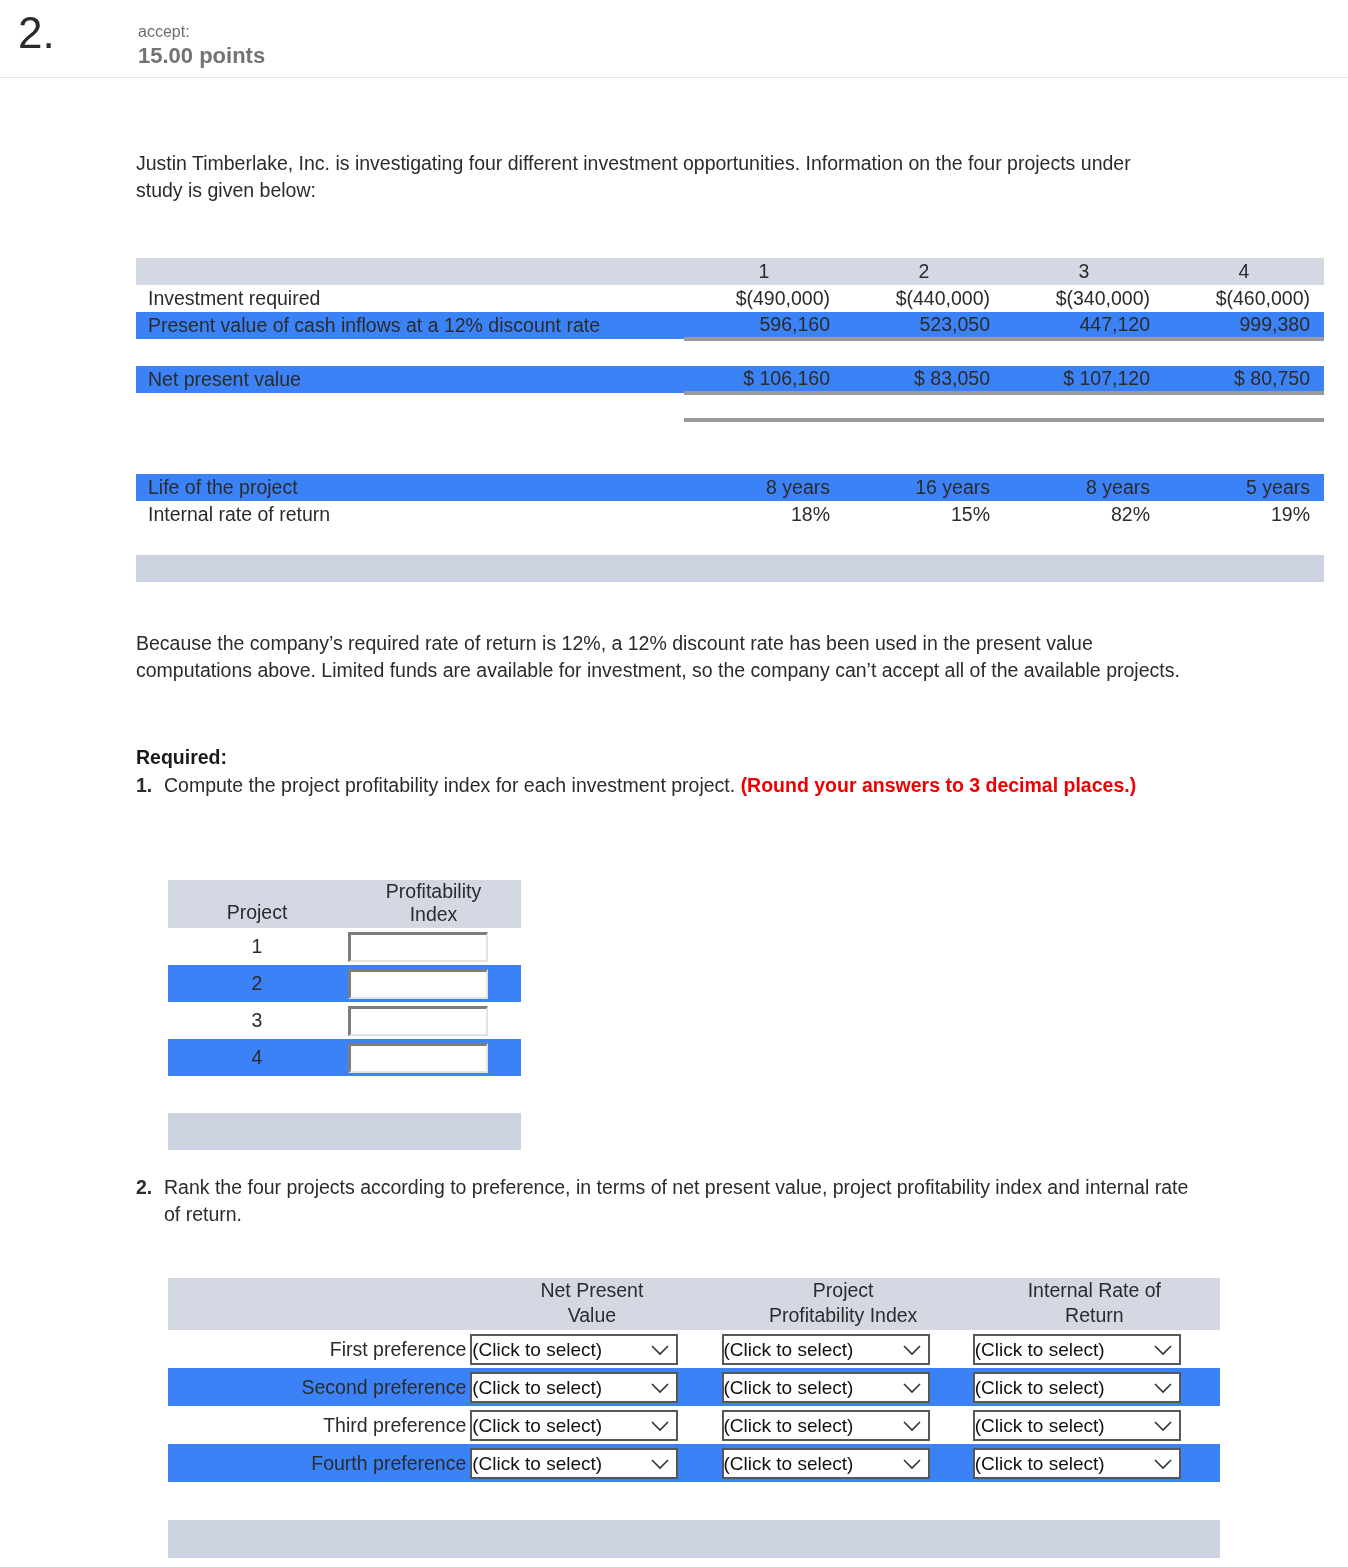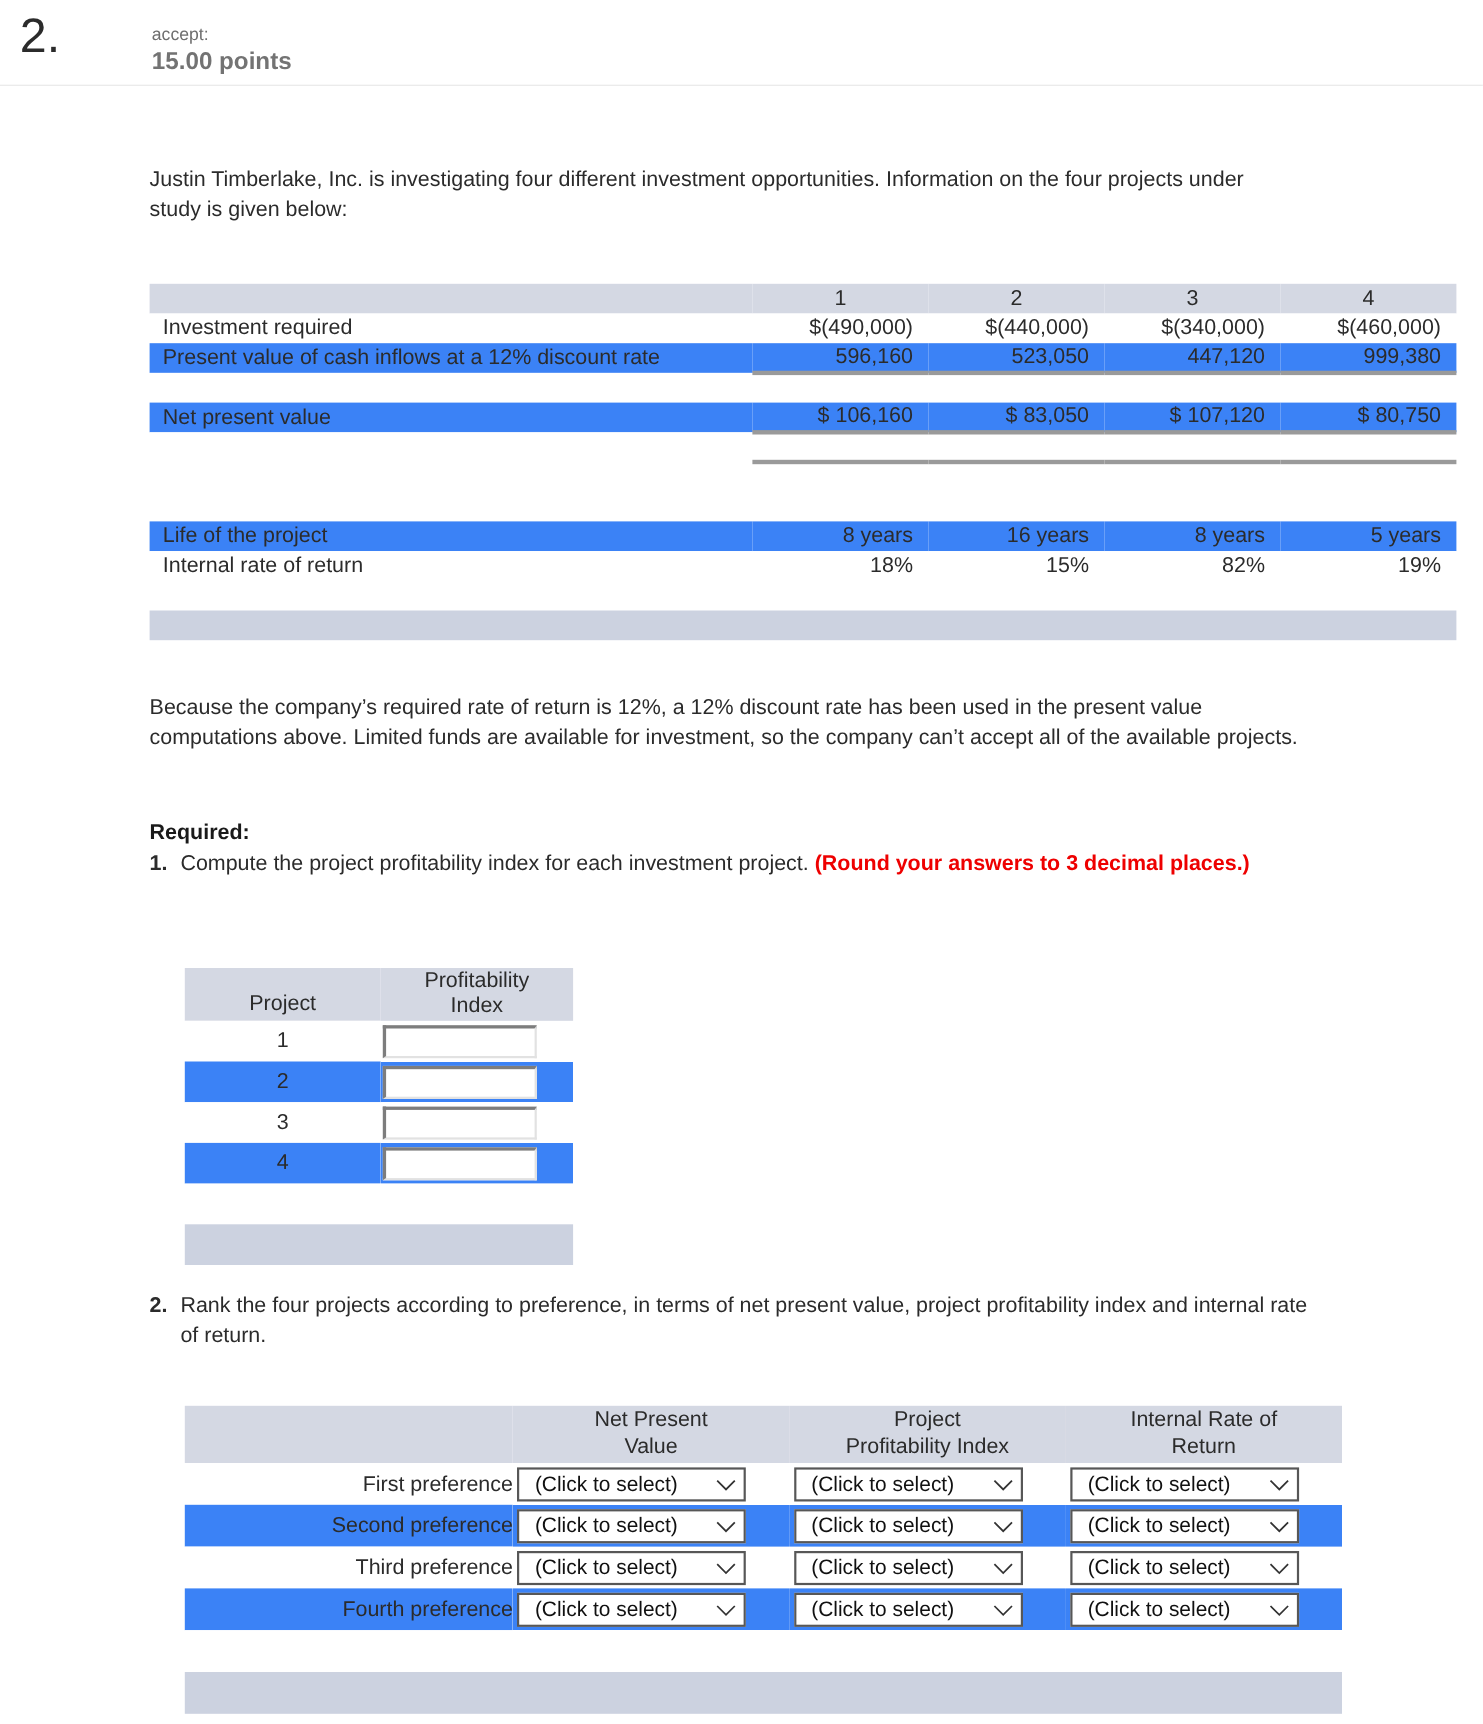--- a/index.html
+++ b/index.html
@@ -139,21 +139,21 @@
   .selbox {
     position: absolute;
     left: 4px; top: 4px;
     width: 208px; height: 31px;
     background: #ffffff;
     border: 2px solid #575757;
     display: flex;
     align-items: center;
     font-size: 19px;
     color: #111;
-    padding-left: 14px;
+    padding-left: 0;
     cursor: pointer;
     user-select: none;
   }
   .selbox .sellabel { flex: 1; white-space: nowrap; }
   .selbox .chev {
     width: 24px;
     display: flex;
     align-items: center;
     justify-content: center;
     margin-right: 4px;

